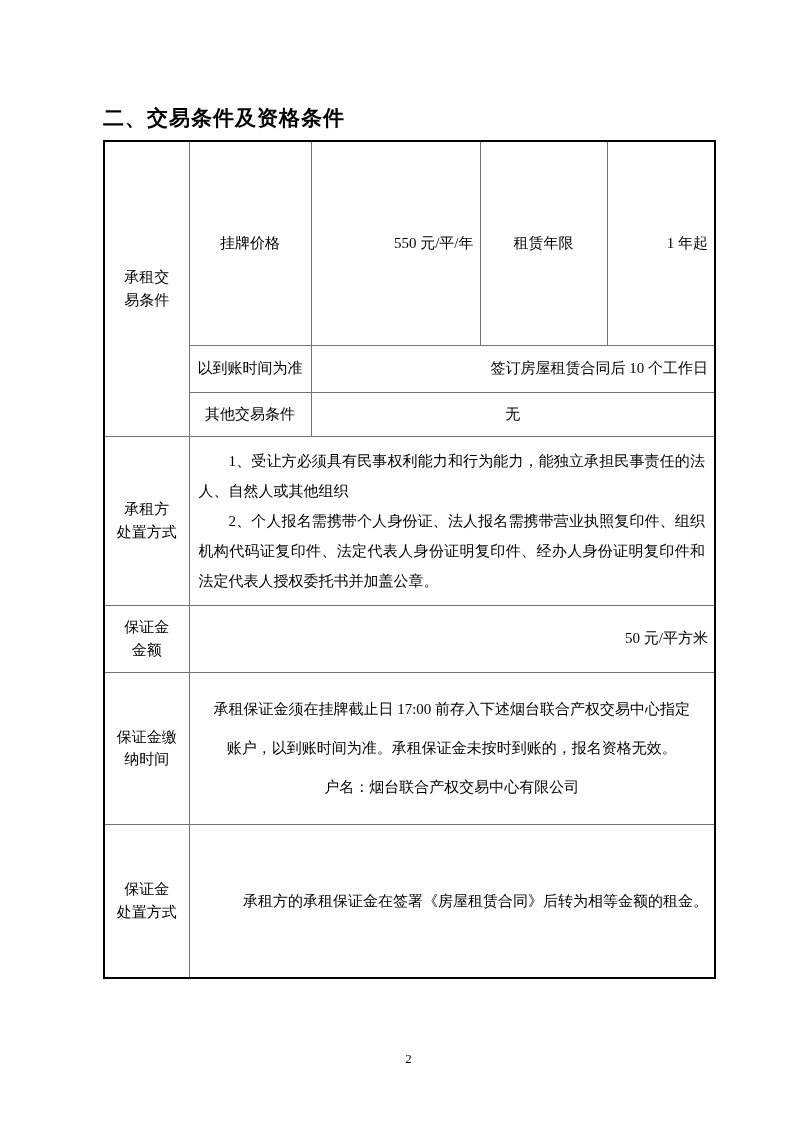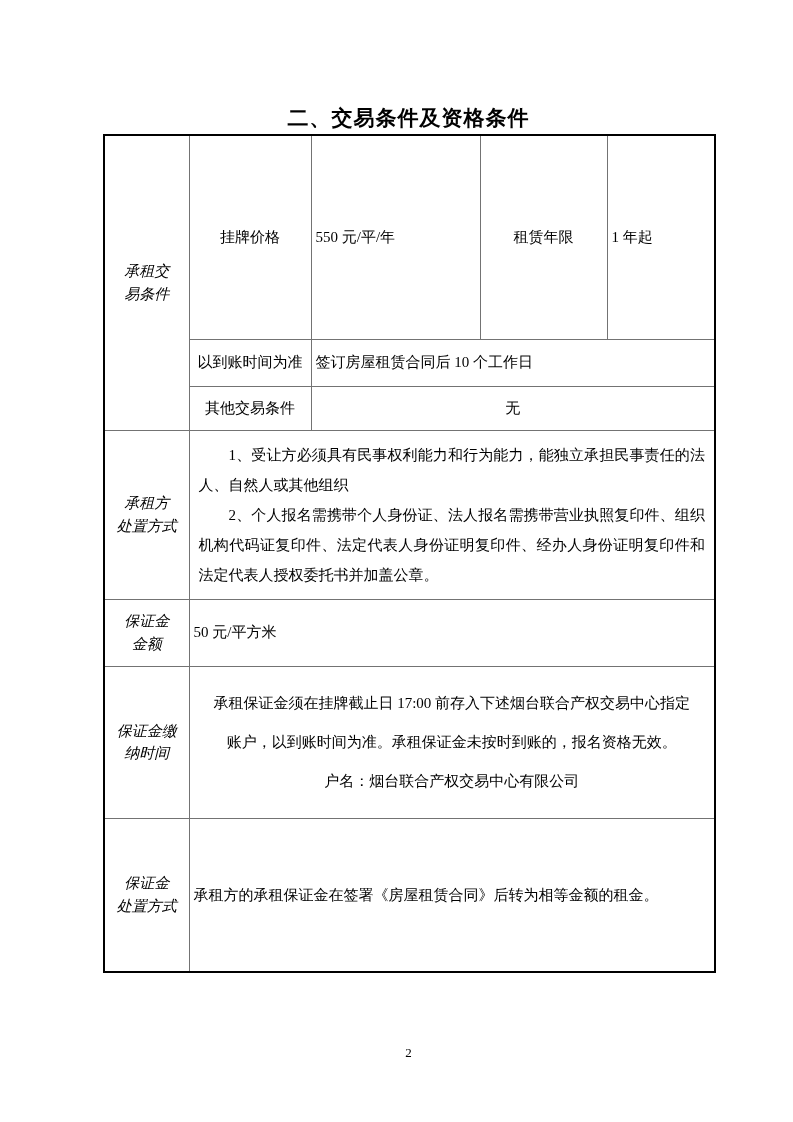--- a/index.html
+++ b/index.html
@@ -18,46 +18,45 @@
     padding-top: 105px;
   }
   .content {
     width: 611px;
     margin-left: 103px;
   }
   .doc-title {
     font-size: 21px;
     line-height: 26px;
     font-weight: bold;
-    text-align: center;
+    text-align: left;
     letter-spacing: 1px;
-    margin-bottom: 3px;
+    margin-bottom: 9px;
   }
   table.main-table {
     width: 611px;
     table-layout: fixed;
     border-collapse: collapse;
     border: 2px solid #000;
   }
   table.main-table td {
     border: 1px solid #737373;
     vertical-align: middle;
     font-size: 15px;
     line-height: 1.5;
     word-break: break-all;
   }
   .rowhead {
     text-align: center;
     line-height: 1.45;
-    font-style: italic;
   }
   .multiline { white-space: pre-line; }
   .label-cell { text-align: center; }
   .value-cell {
-    text-align: left;
+    text-align: right;
     padding-left: 4px;
     padding-right: 6px;
   }
   .center-cell { text-align: center; }
   .para-cell { padding: 9px 9px; }
   .para {
     text-indent: 2em;
     text-align: justify;
     line-height: 2.0;
   }

